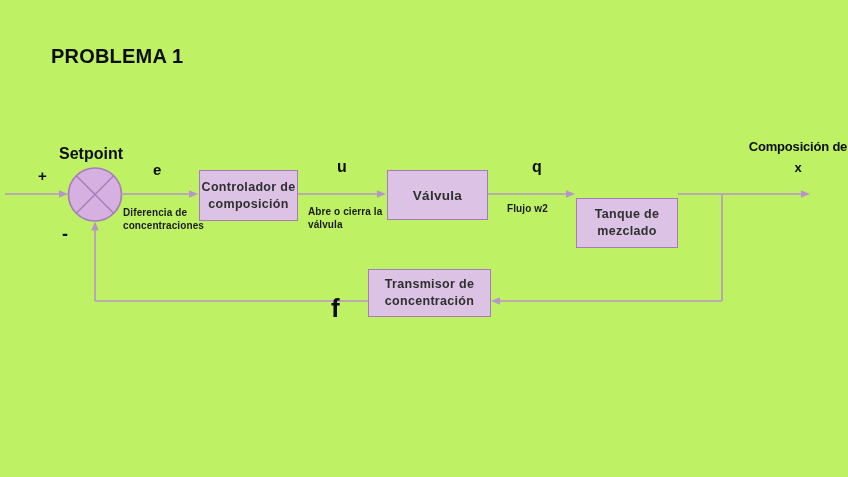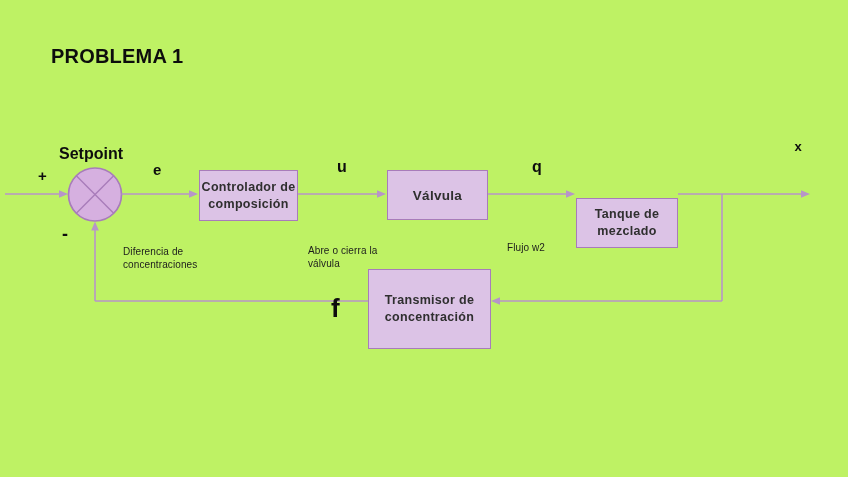--- a/index.html
+++ b/index.html
@@ -26,21 +26,21 @@
     display:flex;flex-direction:column;align-items:center;justify-content:center;
     font-size:12.5px;font-weight:700;color:var(--text-dark);
     letter-spacing:0.3px;line-height:17px;text-align:center;
   }
   .lbl{position:absolute;color:var(--text-black);white-space:nowrap;}
   .title{font-size:20px;font-weight:700;letter-spacing:0.2px;}
   .setpoint{font-size:16px;font-weight:600;}
   .sign{font-size:15px;font-weight:700;}
   .signal{font-size:16px;font-weight:700;}
   .signal-f{font-size:26px;font-weight:600;}
-  .ann{font-size:10px;font-weight:400;color:#1c1c1c;line-height:12.5px;letter-spacing:0.1px;margin-top:39px;}
+  .ann{font-size:10px;font-weight:700;color:#1c1c1c;line-height:12.5px;letter-spacing:0.1px;}
   .outlabel{
     font-size:13px;font-weight:600;color:var(--text-black);
     text-align:center;line-height:1.6;letter-spacing:-0.2px;width:100px;
   }
 </style>
 </head>
 <body>
 
 <div class="canvas">
 
@@ -91,32 +91,33 @@
     <div>Diferencia de</div>
     <div>concentraciones</div>
   </div>
   <div class="lbl ann" style="left:308px;top:206px;">
     <div>Abre o cierra la</div>
     <div>válvula</div>
   </div>
   <div class="lbl ann" style="left:507px;top:203px;text-align:center;">Flujo w2</div>
 
   <div class="lbl outlabel" style="left:748px;top:137px;">
+    <div>Composición de</div>
     <div>x</div>
   </div>
 
   <div class="block" style="left:199px;top:170px;width:99px;height:51px;">
     <div>Controlador de</div>
     <div>composición</div>
   </div>
   <div class="block" style="left:387px;top:170px;width:101px;height:50px;font-size:13.5px;">
     <div>Válvula</div>
   </div>
   <div class="block" style="left:576px;top:170px;width:102px;height:50px;margin-top:28px;">
     <div>Tanque de</div>
     <div>mezclado</div>
   </div>
-  <div class="block" style="left:368px;top:269px;width:123px;height:80px;text-align:center;">
+  <div class="block" style="left:368px;top:269px;width:123px;height:48px;text-align:center;">
     <div>Transmisor de</div>
     <div>concentración</div>
   </div>
 
 </div>
 
 </body></html>

